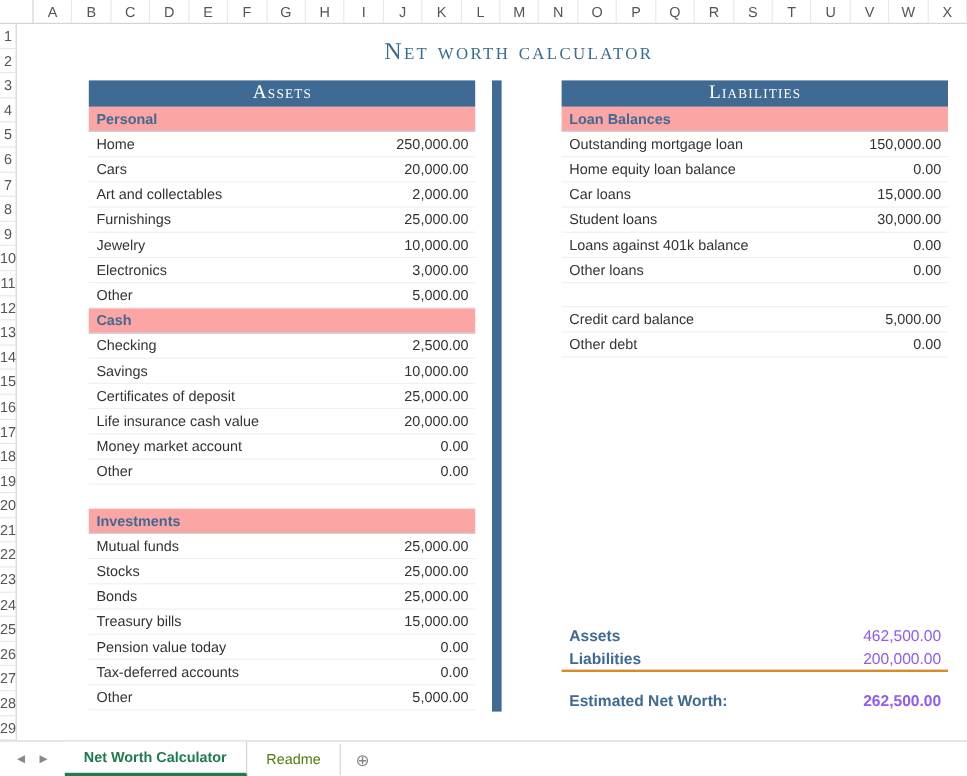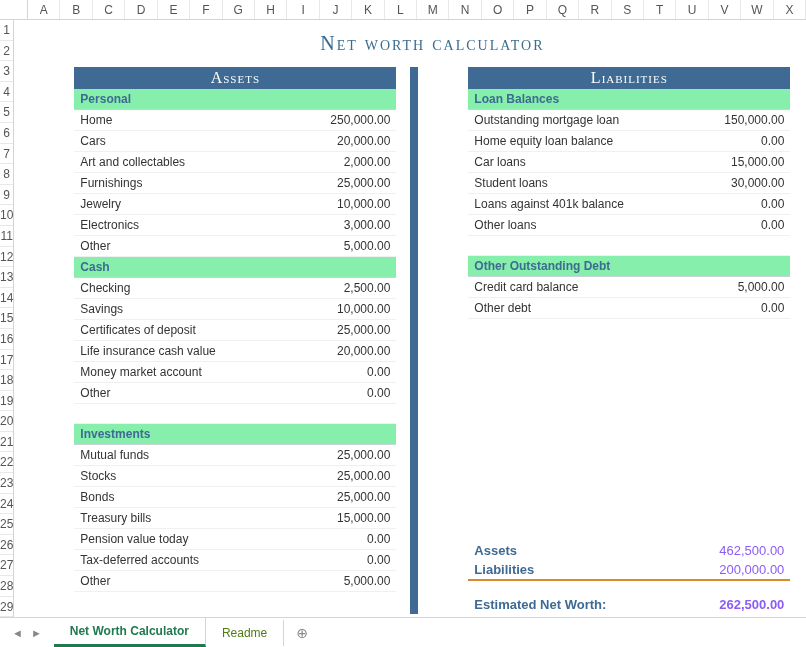--- a/index.html
+++ b/index.html
@@ -82,21 +82,21 @@
   background: #3e6a93;
   color: #fff;
   font-family: "Palatino Linotype", Georgia, serif;
   font-variant: small-caps;
   font-size: 16px;
   letter-spacing: 1px;
   text-align: center;
   padding: 2px 0;
 }
 .section {
-  background: #86efac;
+  background: #fca5a5;
   color: #3e6a93;
   font-weight: bold;
   font-size: 12px;
   padding: 3px 6px;
   border-bottom: 1px solid #c9d3de;
 }
 .row {
   display: flex;
   justify-content: space-between;
   padding: 3px 6px;
@@ -330,21 +330,20 @@
             <div class="row">
               <span class="lbl">Loans against 401k balance</span>
               <span class="val">0.00</span>
             </div>
             <div class="row">
               <span class="lbl">Other loans</span>
               <span class="val">0.00</span>
             </div>
           </div>
         <div class="spacer"></div>
-        <div class="section">Other Outstanding Debt</div>
         <div id="debt-rows">
             <div class="row">
               <span class="lbl">Credit card balance</span>
               <span class="val">5,000.00</span>
             </div>
             <div class="row">
               <span class="lbl">Other debt</span>
               <span class="val">0.00</span>
             </div>
           </div>

